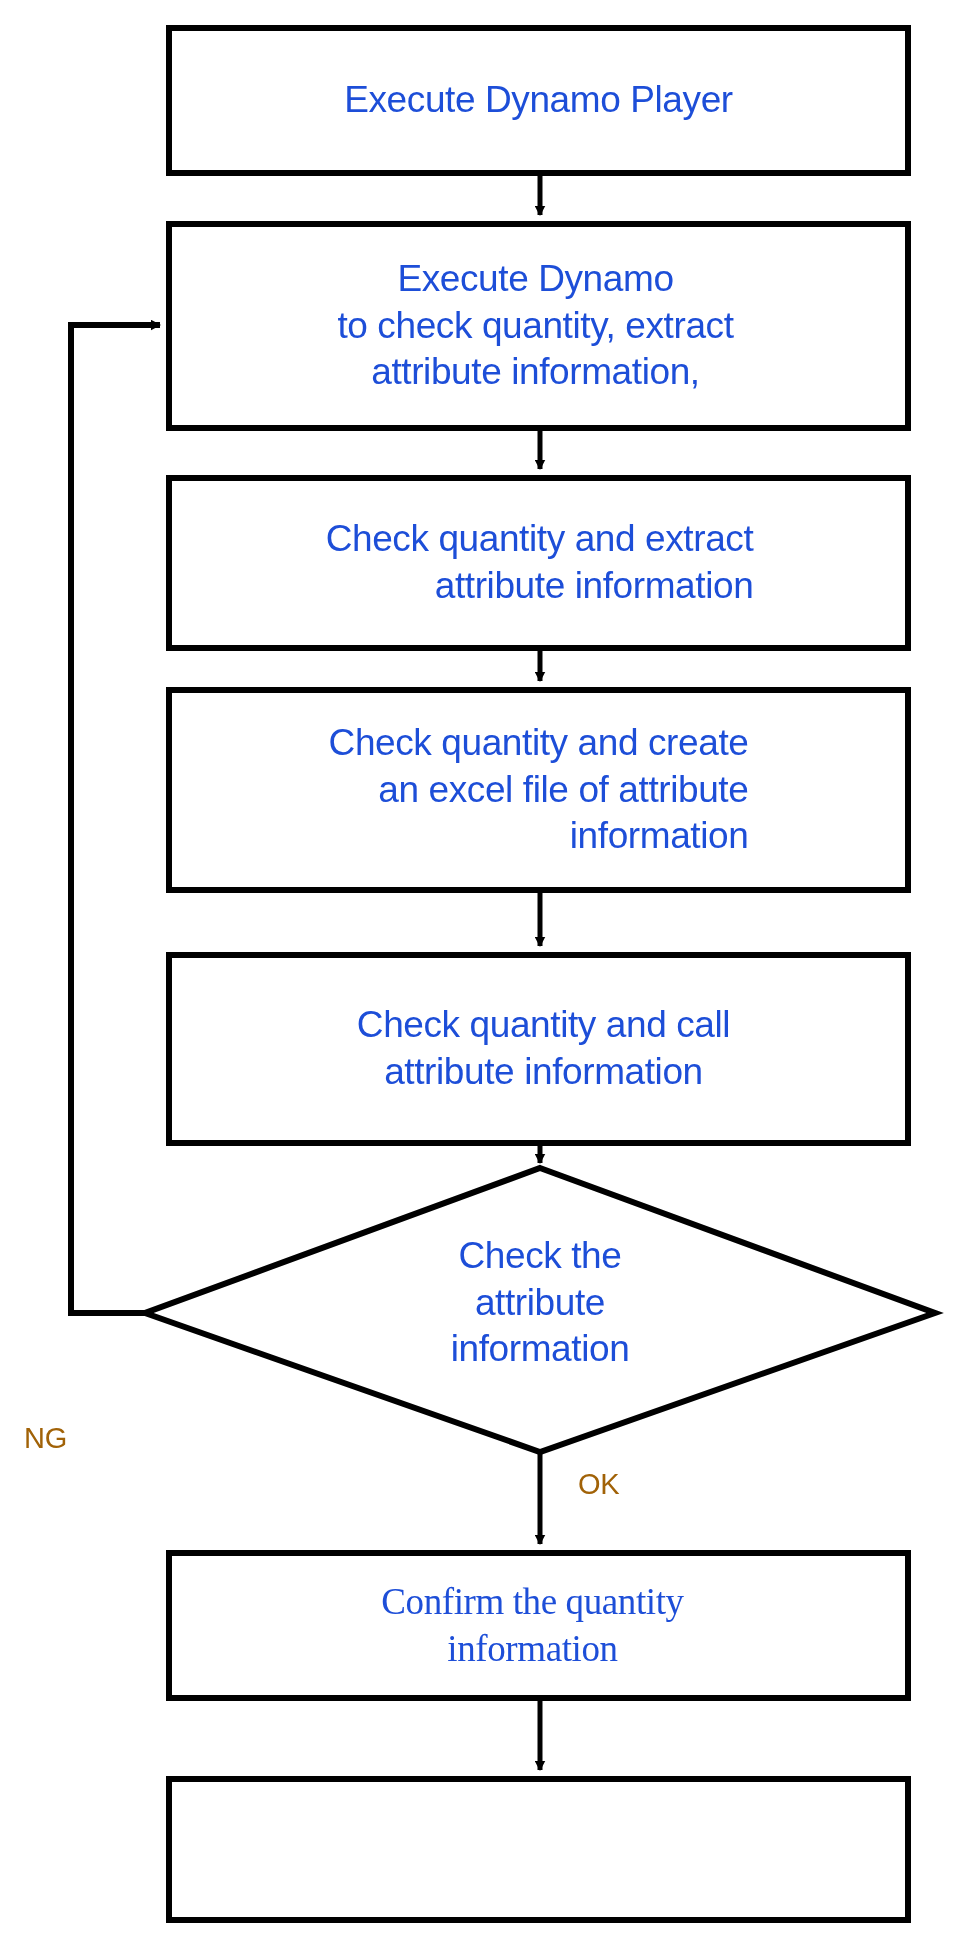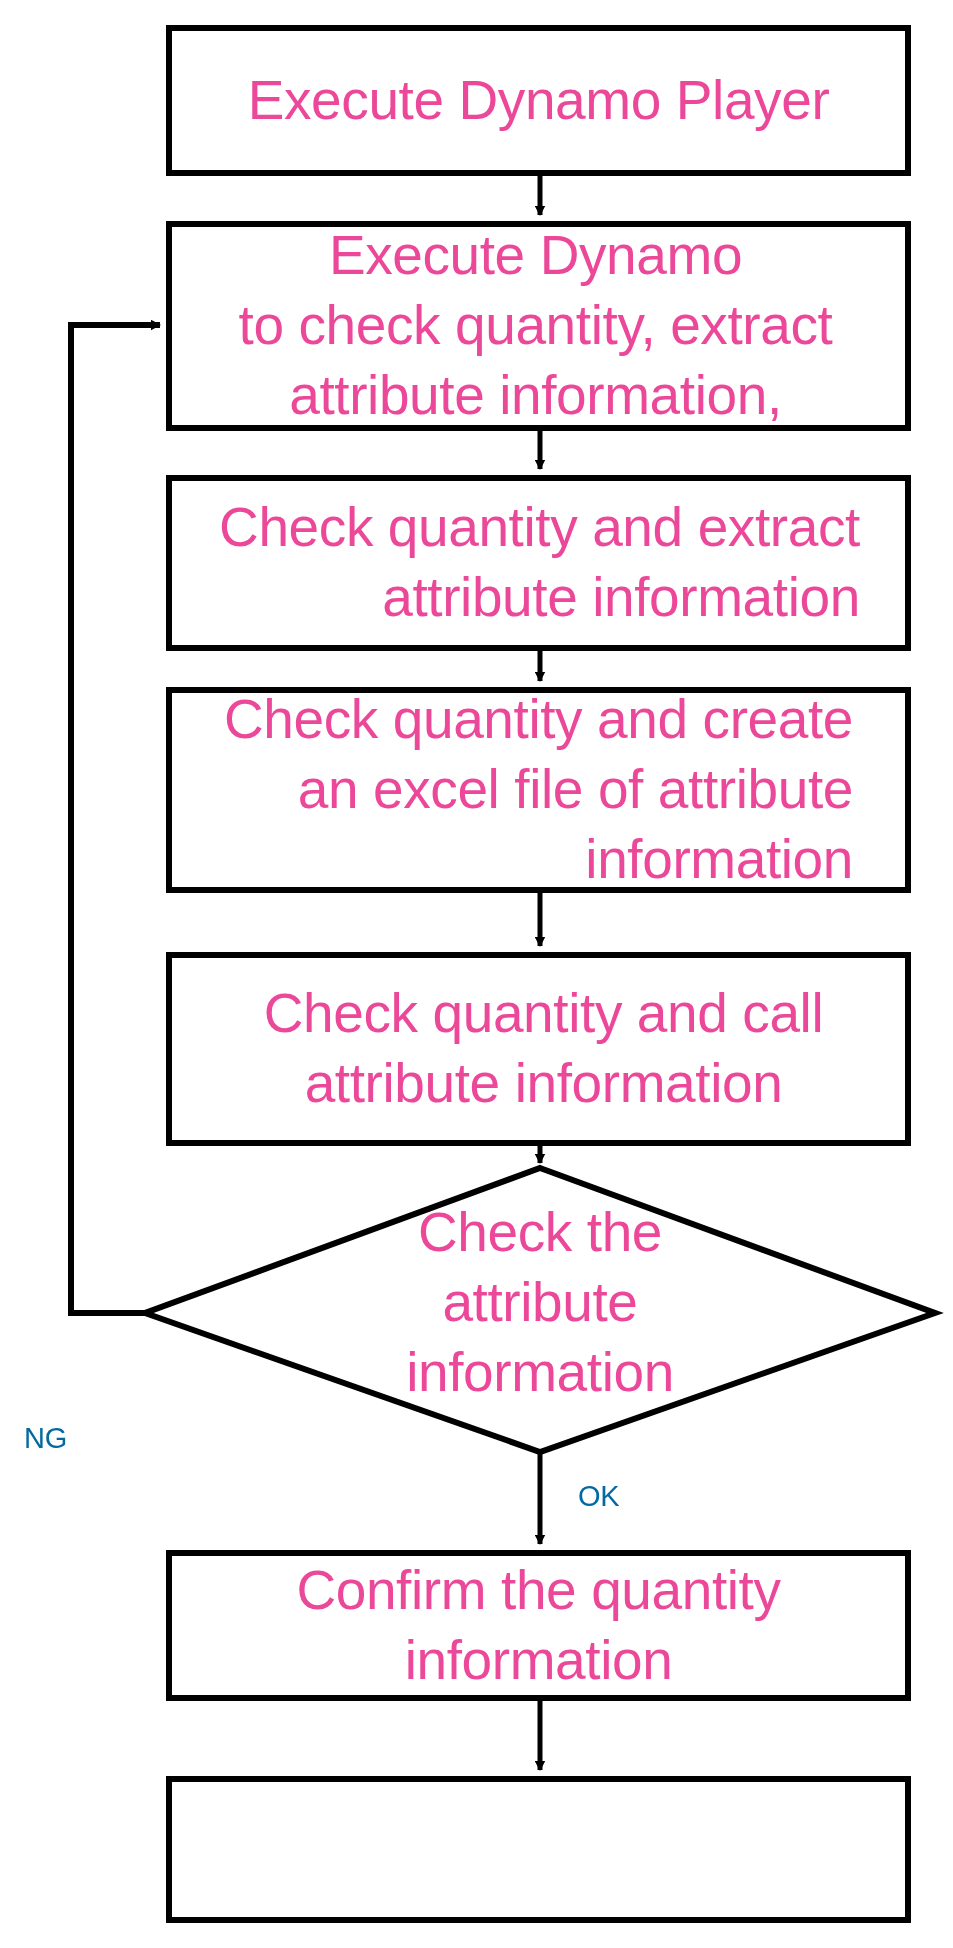--- a/index.html
+++ b/index.html
@@ -23,31 +23,31 @@
     top: 0;
     width: 953px;
     height: 1948px;
   }
   .node-label {
     position: absolute;
     display: flex;
     align-items: center;
     justify-content: center;
     text-align: center;
-    color: #ec4899;
+    color: #1d4ed8;
     font-family: "Liberation Sans", sans-serif;
-    font-size: 55px;
+    font-size: 37px;
     line-height: 1.27;
     letter-spacing: -0.4px;
     white-space: pre-line;
     pointer-events: none;
   }
   .edge-label {
     position: absolute;
-    color: #0369a1;
+    color: #a16207;
     font-family: "Liberation Sans", sans-serif;
     font-size: 29px;
     line-height: 1;
     letter-spacing: -0.2px;
   }
 </style>
 </head>
 <body>
 
 <div id="flowchart-root">
@@ -105,21 +105,21 @@
 an excel file of attribute
 information</div>
 
   <div class="node-label" style="left:174px; top:955px; width:739px; height:188px;">Check quantity and call
 attribute information</div>
 
   <div class="node-label" style="left:300px; top:1178px; width:480px; height:250px;">Check the
 attribute
 information</div>
 
-  <div class="node-label" style="left:169px; top:1553px; width:739px; height:145px;">Confirm the quantity
+  <div class="node-label" style="left:163px; top:1553px; width:739px; height:145px;font-family:Liberation Serif, serif;">Confirm the quantity
 information</div>
 
 
   <div class="edge-label" style="left:24px; top:1424px;">NG</div>
 
-  <div class="edge-label" style="left:578px; top:1470px;margin-top:12px;">OK</div>
+  <div class="edge-label" style="left:578px; top:1470px;">OK</div>
 
 </div>
 
 </body></html>

